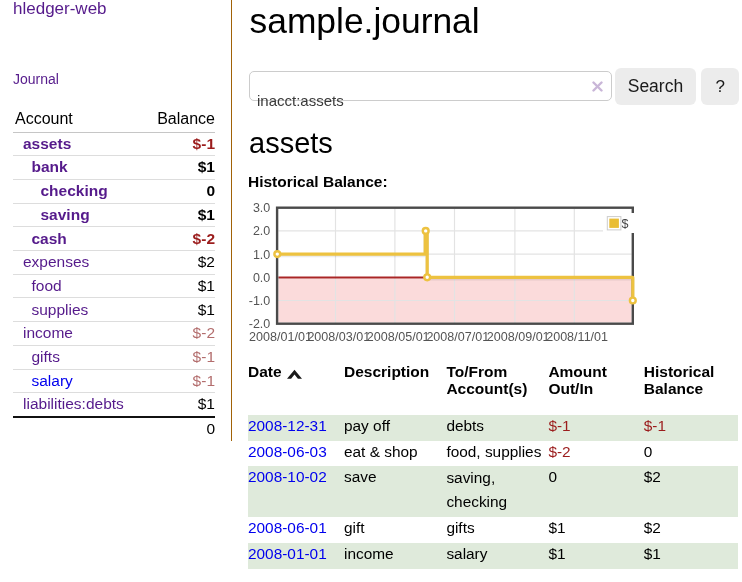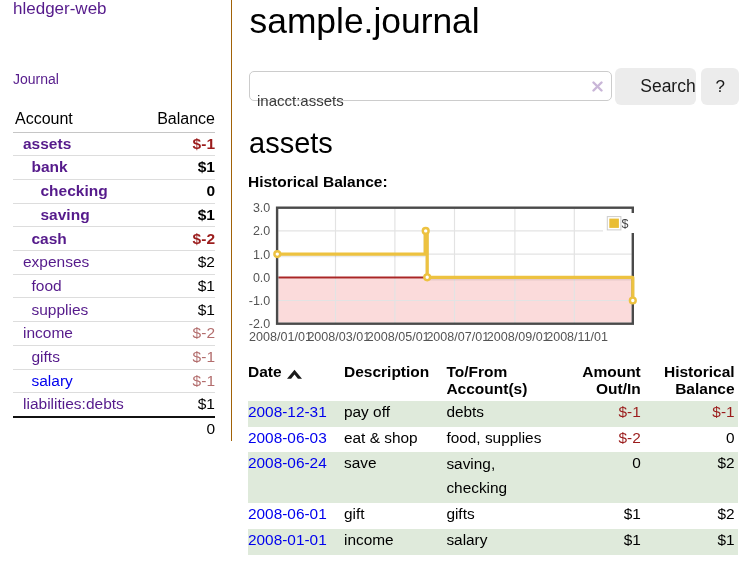--- a/index.html
+++ b/index.html
@@ -23,28 +23,28 @@
 table.balance .b{font-weight:bold;}
 .negb{color:#9b1c1c;font-weight:bold;}
 .negl{color:#b36d6d;}
 .neg{color:#9b1c1c;}
 table.balance tr.total td{border-top:2px solid #111;padding-top:2.5px;font-size:15.5px;}
 #main{position:absolute;left:248px;top:0;width:494px;height:422px;}
 h1{font-size:35.4px;font-weight:normal;margin:0;position:absolute;top:0.5px;left:1.5px;white-space:nowrap;}
 #searchinput{position:absolute;left:0.5px;top:70.8px;width:363.6px;height:30.4px;border:1px solid #ccc;border-radius:5px;box-sizing:border-box;background:#fff;}
 #searchtext{position:absolute;left:9px;top:78.5px;font-size:15px;color:#3a3a3a;margin-top:13px;}
 #clearx{position:absolute;left:344px;top:80.5px;}
-#searchbtn{position:absolute;left:367.2px;top:67.8px;width:80.5px;height:37px;background:#ececec;border-radius:6px;font-size:17.5px;color:#1a1a1a;text-align:right;line-height:37px;}
+#searchbtn{position:absolute;left:367.2px;top:67.8px;width:80.5px;height:37px;background:#ececec;border-radius:6px;font-size:17.5px;color:#1a1a1a;text-align:center;line-height:37px;}
 #helpbtn{position:absolute;left:453.4px;top:67.8px;width:37.6px;height:37px;background:#ececec;border-radius:6px;font-size:17px;color:#1a1a1a;text-align:center;line-height:37px;}
 h2{font-size:29px;font-weight:normal;margin:0;position:absolute;top:126.5px;left:1px;}
 #histlabel{position:absolute;top:172.5px;left:0;font-weight:bold;font-size:15.5px;}
 #chart{position:absolute;left:-16px;top:200px;}
 table.register{border-collapse:collapse;position:absolute;top:363px;left:0;width:489.6px;font-size:15.4px;table-layout:fixed;}
-table.register th{font-size:15.5px;text-align:left;vertical-align:top;line-height:17px;padding:0 0 4px 0;}
-table.register th.r,table.register td.r{text-align:right;padding-right:3px;}
+table.register th{font-size:15.5px;text-align:left;vertical-align:top;line-height:17px;padding:0 0 18px 0;}
+table.register th.r,table.register td.r{text-align:left;padding-right:3px;}
 table.register td{padding:0 0 3px 0;line-height:22.7px;vertical-align:top;}
 table.register td.wrap{line-height:23.2px;padding-bottom:4.6px;}
 table.register tr.odd td{background:#dfeadb;}
 col.c1{width:96px;}col.c2{width:102.4px;}col.c3{width:102px;}col.c4{width:95.4px;}col.c5{width:93.8px;}
 </style>
 </head>
 <body>
 <div id="sidebar">
   <div id="brand"><a class="v" href="#">hledger-web</a></div>
   <div id="journal"><a class="v" href="#">Journal</a></div>
@@ -200,21 +200,21 @@
           <td class="r neg">$-1</td>
         </tr>
     <tr>
           <td><a class="u" href="#">2008-06-03</a></td>
           <td>eat &amp; shop</td>
           <td>food, supplies</td>
           <td class="r neg">$-2</td>
           <td class="r">0</td>
         </tr>
     <tr class="odd">
-          <td><a class="u" href="#">2008-06-24</a></td>
+          <td><a class="u" href="#">2008-10-02</a></td>
           <td>save</td>
           <td class="wrap">saving, checking</td>
           <td class="r">0</td>
           <td class="r">$2</td>
         </tr>
     <tr>
           <td><a class="u" href="#">2008-06-01</a></td>
           <td>gift</td>
           <td>gifts</td>
           <td class="r">$1</td>

